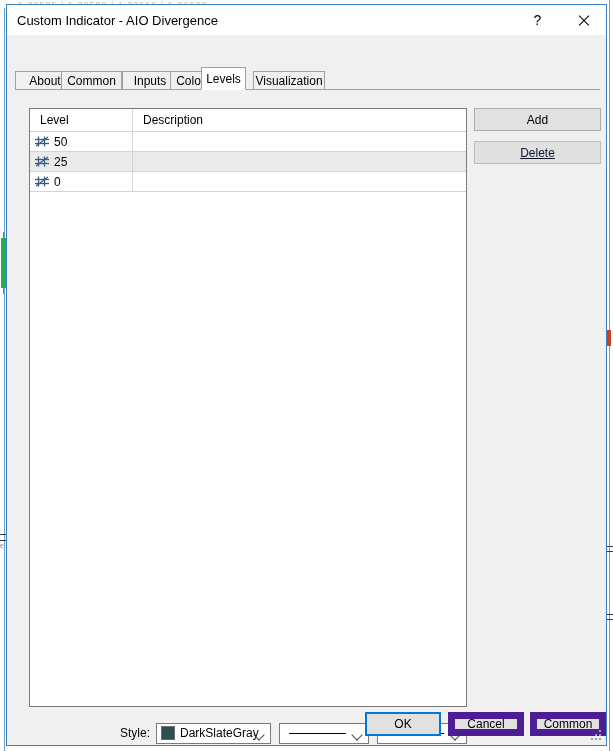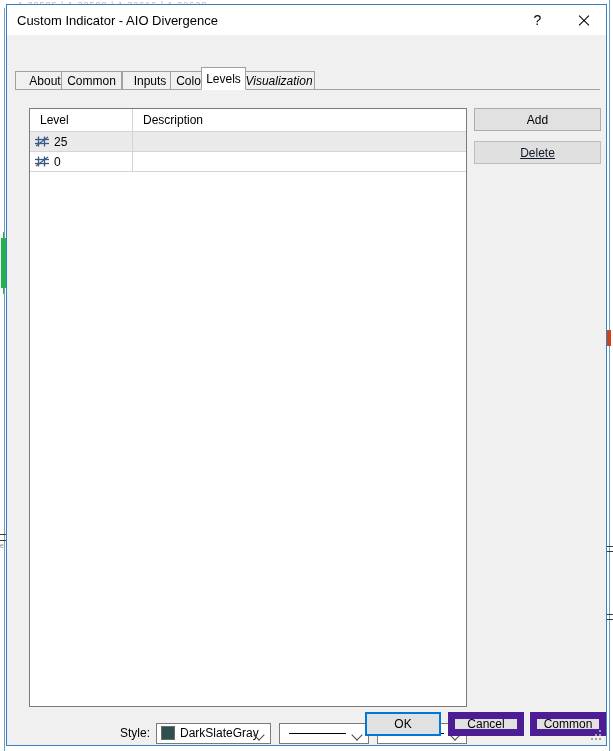--- a/index.html
+++ b/index.html
@@ -386,38 +386,53 @@
       </div>
       <div class="tab" style="left:107px; width:56px;">
         <span>Inputs</span>
       </div>
       <div class="tab" style="left:155px; width:47px;">
         <span>Colors</span>
       </div>
       <div class="tab active" style="left:186px; width:45px;">
         <span>Levels</span>
       </div>
-      <div class="tab" style="left:228px; width:72px;font-style:italic;">
+      <div class="tab" style="left:238px; width:72px;">
         <span>Visualization</span>
       </div>
     </div>
 
     <div class="panel">
 
       <div class="grid">
         <div class="grid-head">
           <div class="gh-cell level">
             <span>Level</span>
           </div>
           <div class="gh-cell desc">
             <span>Description</span>
           </div>
         </div>
 
 
+        <div class="grid-row">
+          <div class="gr-cell level">
+            <svg class="level-icon" viewBox="0 0 16 13">
+              <line x1="1" y1="4.5" x2="15" y2="4.5" stroke="#3b5a86" stroke-width="1.3"></line>
+              <line x1="1" y1="8.5" x2="15" y2="8.5" stroke="#3b5a86" stroke-width="1.3"></line>
+              <line x1="4.5" y1="1.5" x2="4.5" y2="11.5" stroke="#3b5a86" stroke-width="1.3"></line>
+              <line x1="10.5" y1="1.5" x2="10.5" y2="11.5" stroke="#3b5a86" stroke-width="1.3"></line>
+              <line x1="2" y1="11" x2="14" y2="2" stroke="#3b5a86" stroke-width="1.1"></line>
+            </svg>
+            <span>50</span>
+          </div>
+          <div class="gr-cell desc">
+            <span></span>
+          </div>
+        </div>
 
         <div class="grid-row alt">
           <div class="gr-cell level">
             <svg class="level-icon" viewBox="0 0 16 13">
               <line x1="1" y1="4.5" x2="15" y2="4.5" stroke="#3b5a86" stroke-width="1.3"></line>
               <line x1="1" y1="8.5" x2="15" y2="8.5" stroke="#3b5a86" stroke-width="1.3"></line>
               <line x1="4.5" y1="1.5" x2="4.5" y2="11.5" stroke="#3b5a86" stroke-width="1.3"></line>
               <line x1="10.5" y1="1.5" x2="10.5" y2="11.5" stroke="#3b5a86" stroke-width="1.3"></line>
               <line x1="2" y1="11" x2="14" y2="2" stroke="#3b5a86" stroke-width="1.1"></line>
             </svg>

